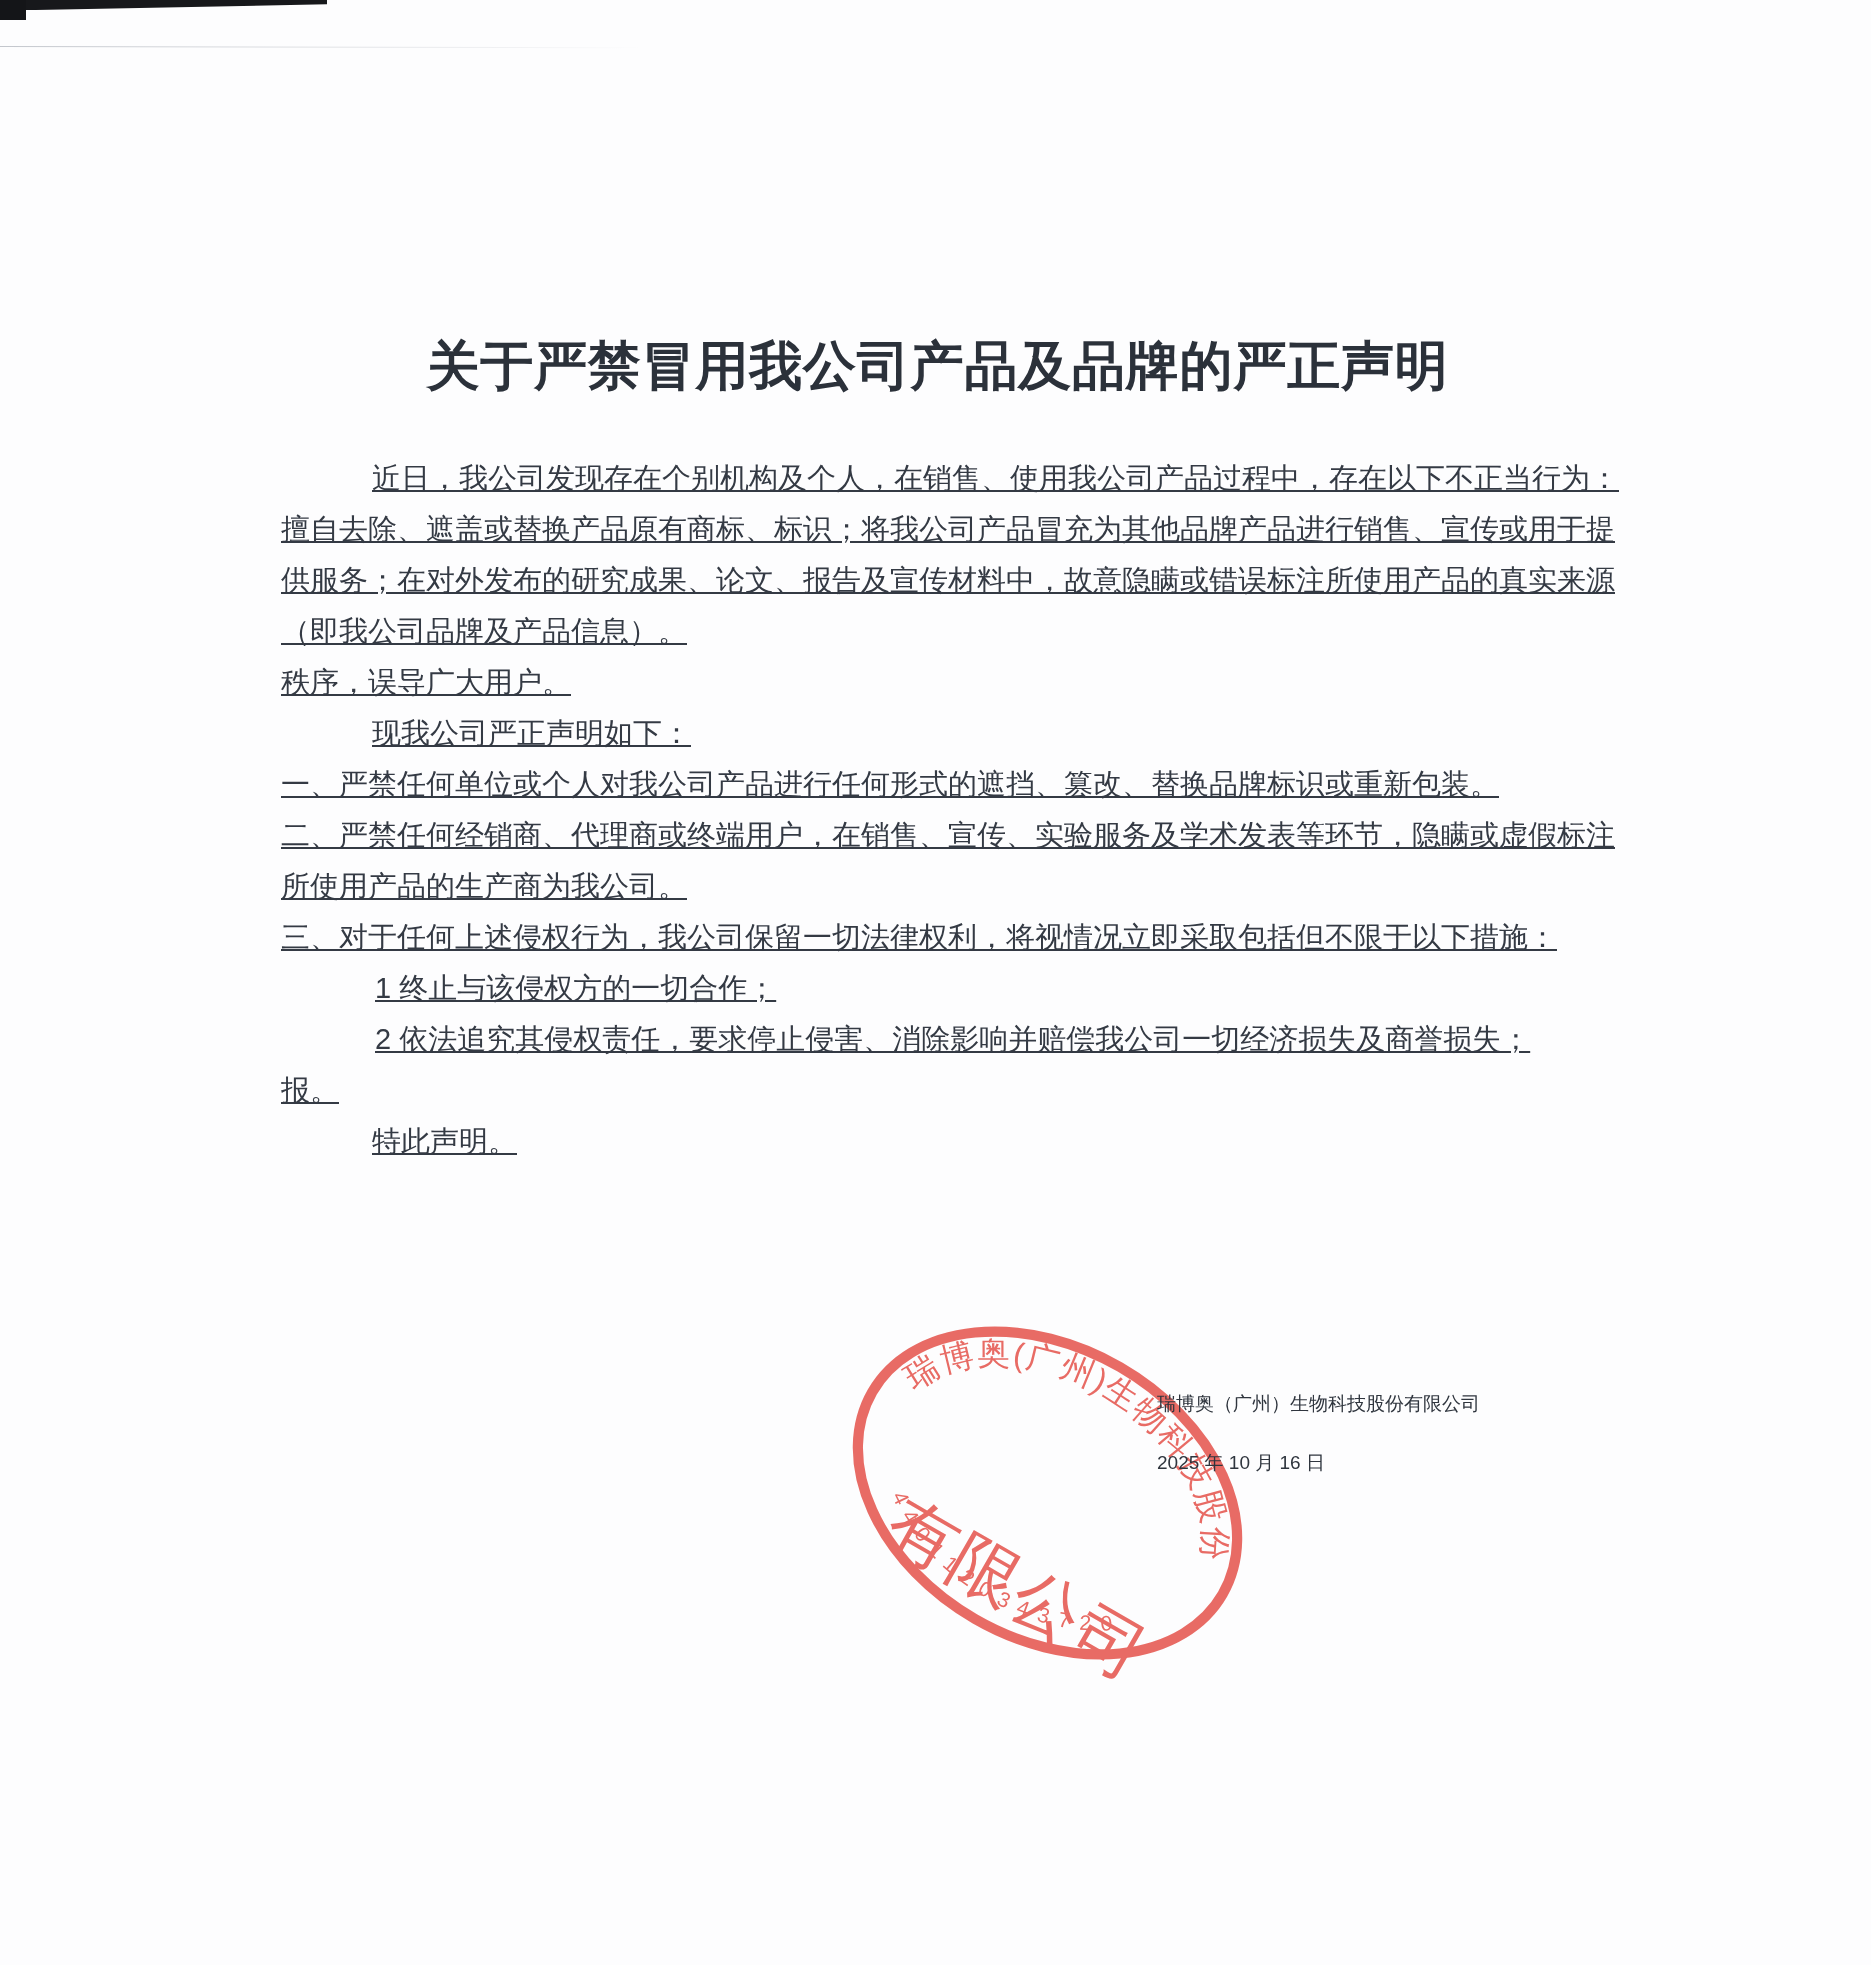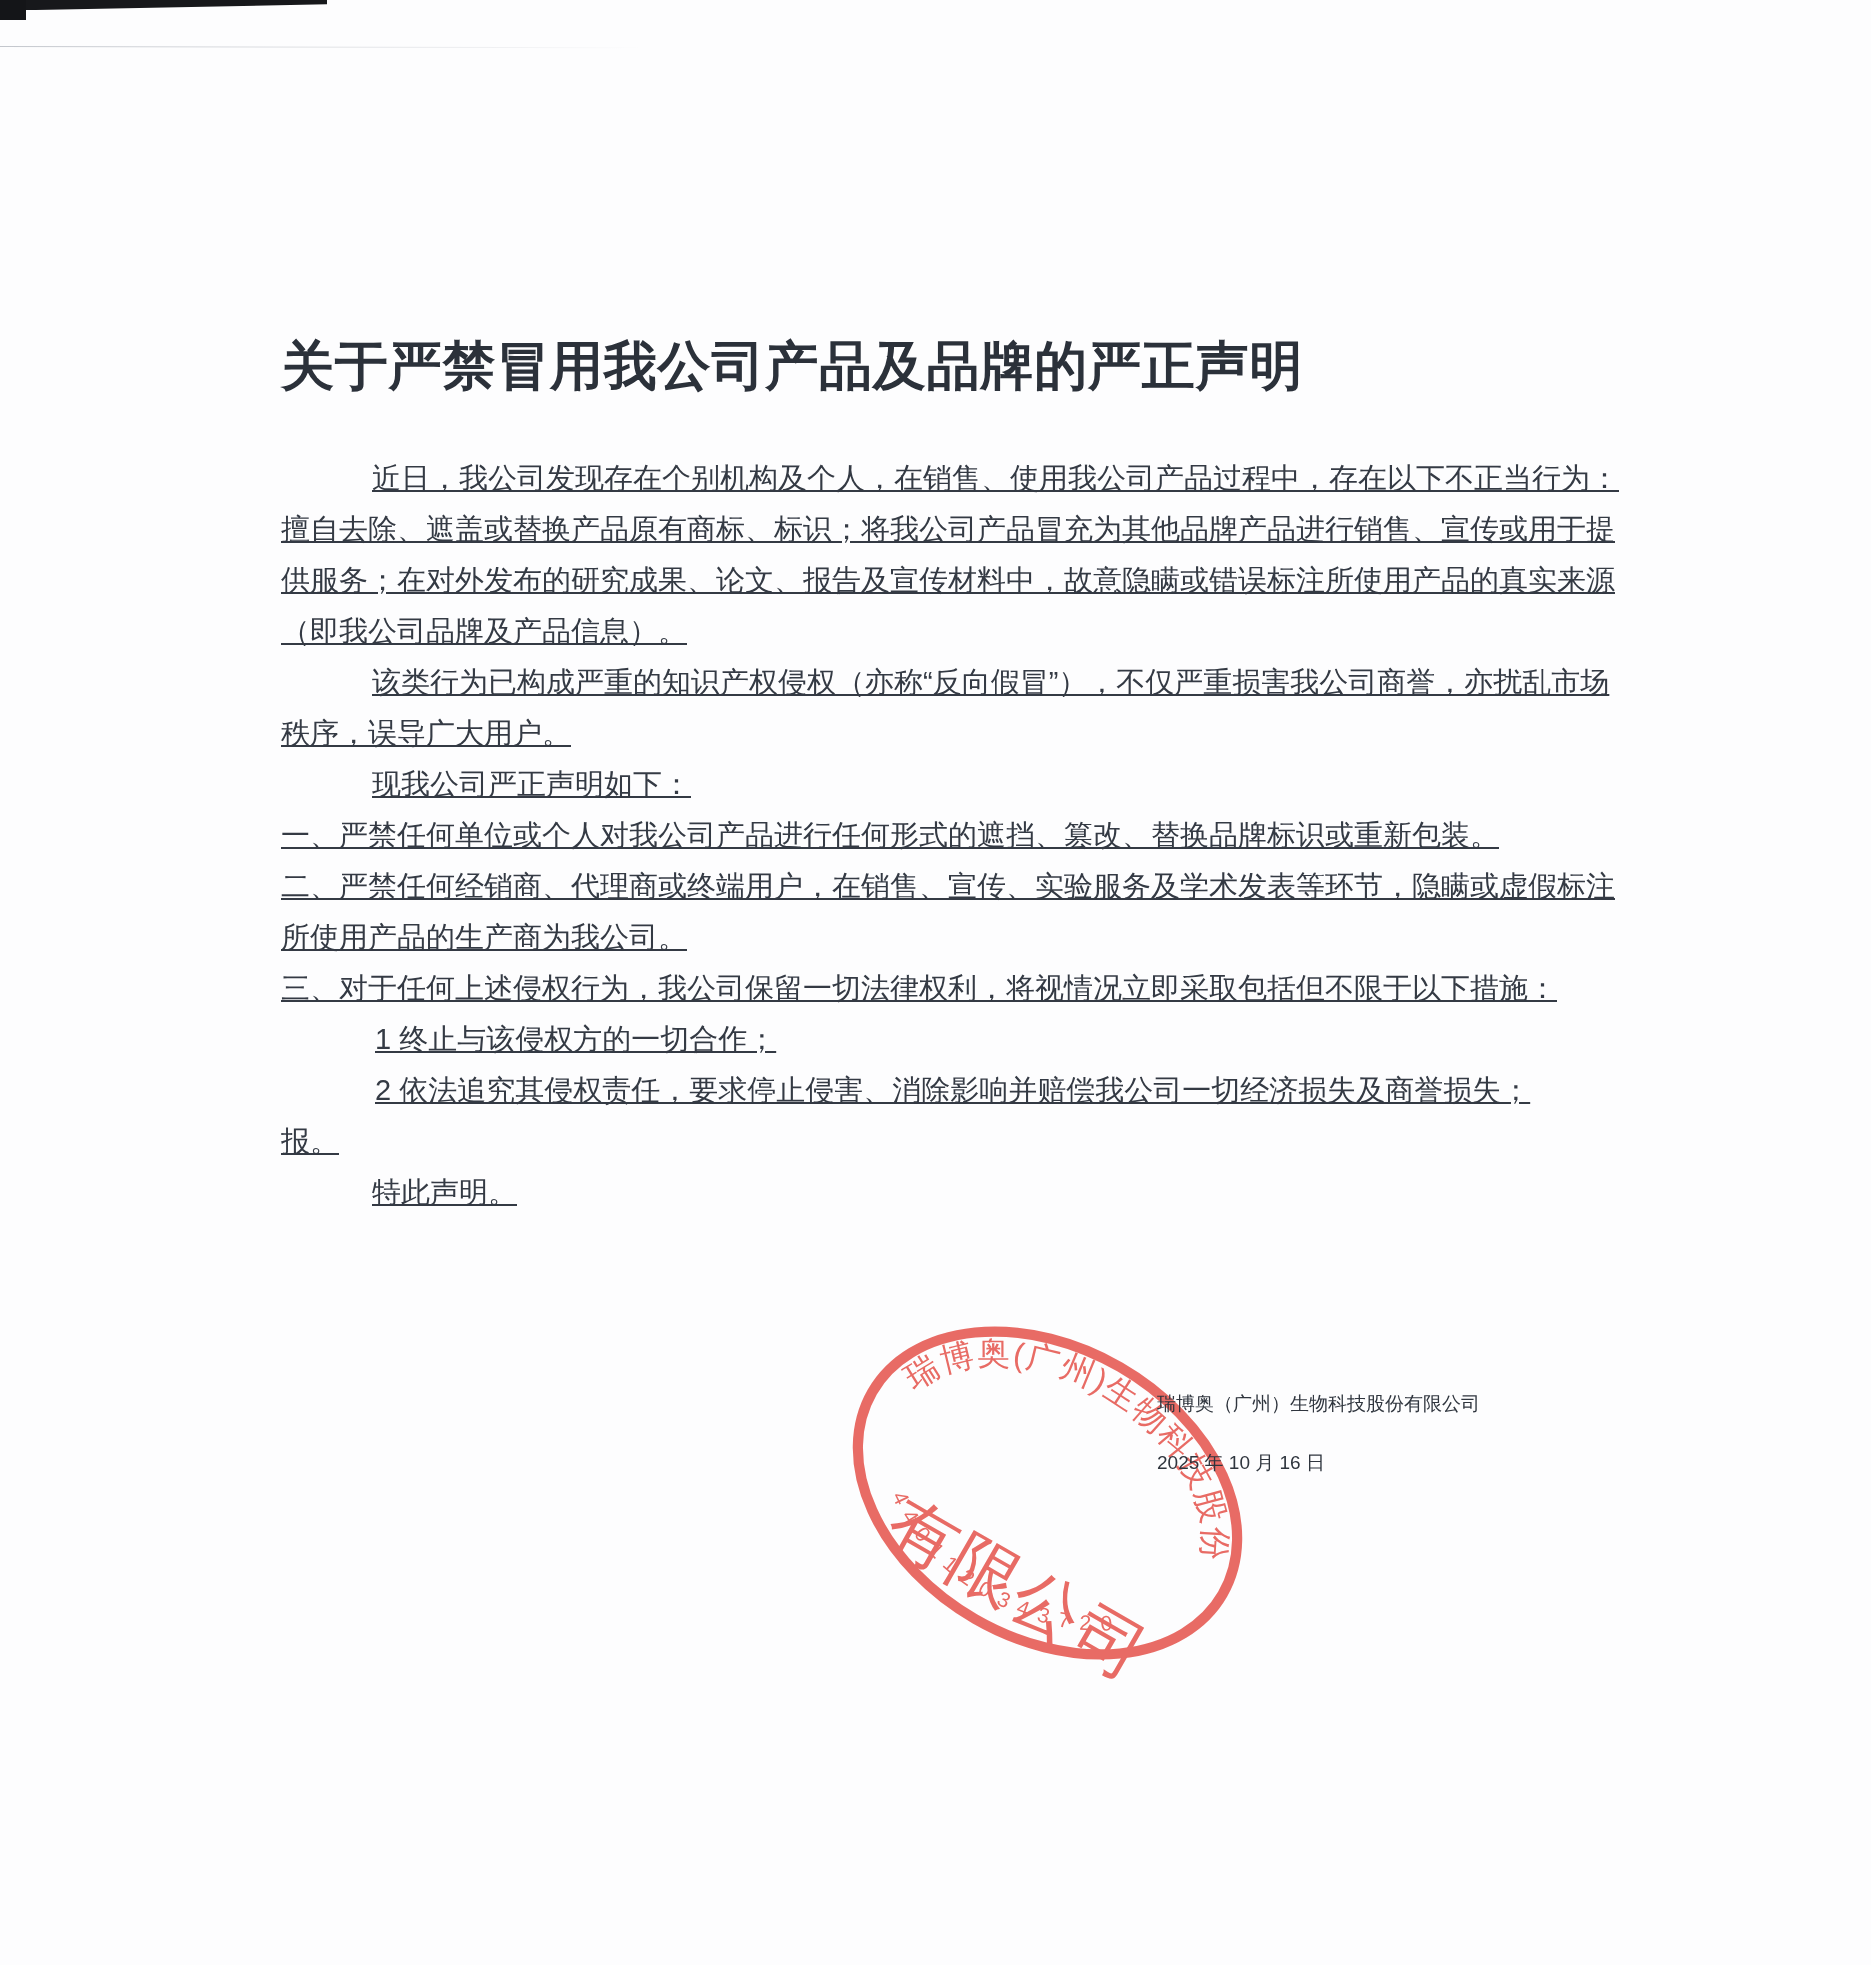--- a/index.html
+++ b/index.html
@@ -22,21 +22,21 @@
   }
   .scan-edge-line{
     position:absolute;left:0;top:46px;width:645px;height:1.2px;
     background:linear-gradient(to right,rgba(148,154,164,0.55),rgba(148,154,164,0));
     transform:rotate(0.12deg);transform-origin:left top;
   }
   
   .doc-title{
     position:absolute;left:281px;top:334px;width:1313px;
     font-size:53px;line-height:64px;font-weight:600;
-    letter-spacing:0.8px;color:#2b313a;
+    letter-spacing:0.8px;text-align:center;color:#2b313a;
     white-space:nowrap;
   }
   
   .doc-body{
     position:absolute;left:281px;top:453px;width:1328px;
     font-size:29px;color:#343a44;text-decoration:underline;
   }
   .line{
     height:51px;line-height:51px;white-space:nowrap;
   }
@@ -64,21 +64,20 @@
   <div class="scan-corner"></div>
   <div class="scan-edge-line"></div>
 
   <div class="doc-title">关于严禁冒用我公司产品及品牌的严正声明</div>
 
   <div class="doc-body">
       <div class="line ind">近日，我公司发现存在个别机构及个人，在销售、使用我公司产品过程中，存在以下不正当行为：</div>
       <div class="line">擅自去除、遮盖或替换产品原有商标、标识；将我公司产品冒充为其他品牌产品进行销售、宣传或用于提</div>
       <div class="line">供服务；在对外发布的研究成果、论文、报告及宣传材料中，故意隐瞒或错误标注所使用产品的真实来源</div>
       <div class="line">（即我公司品牌及产品信息）。</div>
-      <div class="line ind">该类行为已构成严重的知识产权侵权（亦称“反向假冒”），不仅严重损害我公司商誉，亦扰乱市场</div>
       <div class="line">秩序，误导广大用户。</div>
       <div class="line ind">现我公司严正声明如下：</div>
       <div class="line">一、严禁任何单位或个人对我公司产品进行任何形式的遮挡、篡改、替换品牌标识或重新包装。</div>
       <div class="line">二、严禁任何经销商、代理商或终端用户，在销售、宣传、实验服务及学术发表等环节，隐瞒或虚假标注</div>
       <div class="line">所使用产品的生产商为我公司。</div>
       <div class="line">三、对于任何上述侵权行为，我公司保留一切法律权利，将视情况立即采取包括但不限于以下措施：</div>
       <div class="line item">1  终止与该侵权方的一切合作；</div>
       <div class="line item">2  依法追究其侵权责任，要求停止侵害、消除影响并赔偿我公司一切经济损失及商誉损失；</div>
       <div class="line">报。</div>
       <div class="line ind">特此声明。</div>

